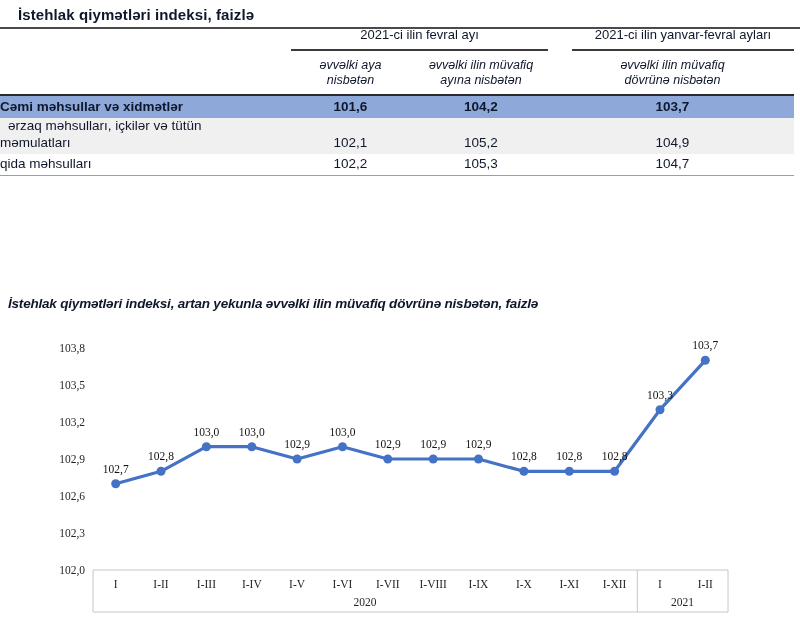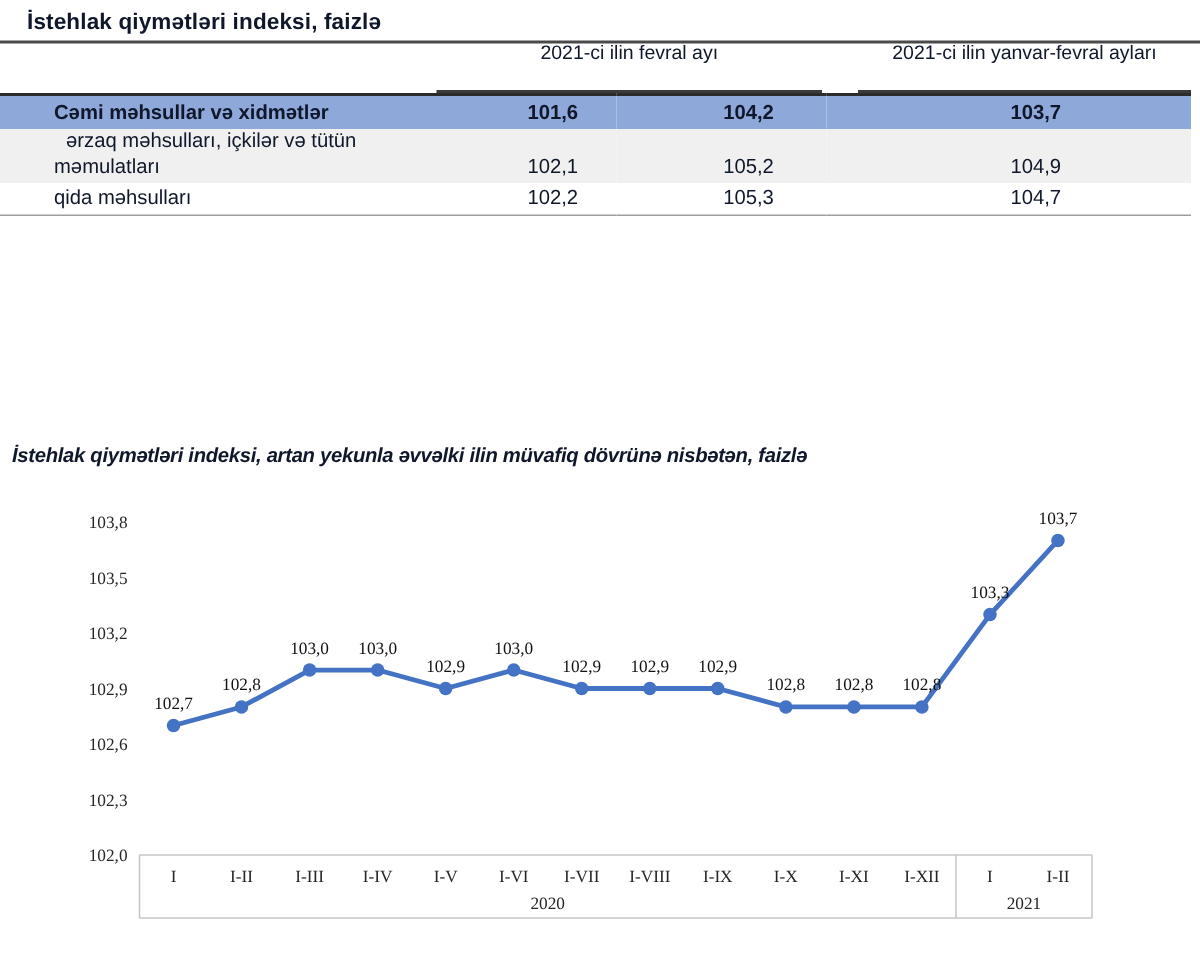--- a/index.html
+++ b/index.html
@@ -8,27 +8,27 @@
 
   
   .page-title{position:absolute;top:4px;left:0;width:794px;margin:0;
               font-size:15px;font-weight:bold;padding:2px 0 4px 18px;
               border-bottom:2px solid var(--rule,#4a4a4a);letter-spacing:.1px;}
 
   
   table.cpi{position:absolute;top:27px;left:0;width:794px;border-collapse:collapse;table-layout:fixed;}
   table.cpi th,table.cpi td{padding:0;font-weight:normal;}
   tr.group-row th{vertical-align:bottom;height:22px;font-size:13px;}
-  .grp{border-bottom:2px solid #3a3a3a;padding-bottom:18px;text-align:center;}
+  .grp{border-bottom:2px solid #3a3a3a;padding-bottom:7px;text-align:center;}
   .grp.g1{margin:0 3px 0 1px;}
   .grp.g2{margin:0 0 0 21px;}
   tr.sub-row th{vertical-align:bottom;height:38px;font-size:12.5px;font-style:italic;
                 text-align:center;white-space:pre-line;line-height:1.25;padding-bottom:5px;}
   tbody.cpi-body{border-top:2px solid #2b2b2b;border-bottom:1px solid #9e9e9e;}
-  tbody.cpi-body td{vertical-align:bottom;font-size:13.5px;padding-bottom:2px;line-height:1.25;padding-left:36px;}
+  tbody.cpi-body td{vertical-align:bottom;font-size:13.5px;padding-bottom:2px;line-height:1.25;}
   td.num{text-align:center;}
   td.lbl{white-space:pre-line;}
   tr.h20 td{height:20px;} tr.h34 td{height:34px;} tr.h19 td{height:19px;}
   tr.r-total{background:var(--total-bg,#8EA9D9);}
   tr.r-total td{font-weight:bold;}
   tr.r-stripe{background:var(--stripe-bg,#F0F0F0);}
   tr.r-services{background:var(--services-bg,#DCE6F2);}
   .ind0{padding-left:8px;} .ind1{padding-left:29px;} .ind2{padding-left:42px;}
   .hang{padding-left:21px;text-indent:8px;}
 
@@ -56,20 +56,29 @@
     </colgroup>
     <thead>
       <tr class="group-row">
         <th></th>
         <th colspan="2">
           <div class="grp g1">2021-ci ilin fevral ayı</div>
         </th>
         <th>
           <div class="grp g2">2021-ci ilin yanvar-fevral ayları</div>
         </th>
+      </tr>
+      <tr class="sub-row">
+        <th></th>
+        <th>əvvəlki aya
+nisbətən</th>
+        <th>əvvəlki ilin müvafiq
+ayına nisbətən</th>
+        <th>əvvəlki ilin müvafiq
+dövrünə nisbətən</th>
       </tr>
     </thead>
     <tbody class="cpi-body">
       <tr class="r-total h20">
         <td class="lbl ind0">Cəmi məhsullar və xidmətlər</td>
         <td class="num">101,6</td>
         <td class="num">104,2</td>
         <td class="num">103,7</td>
       </tr>
       <tr class="r-stripe h34">

